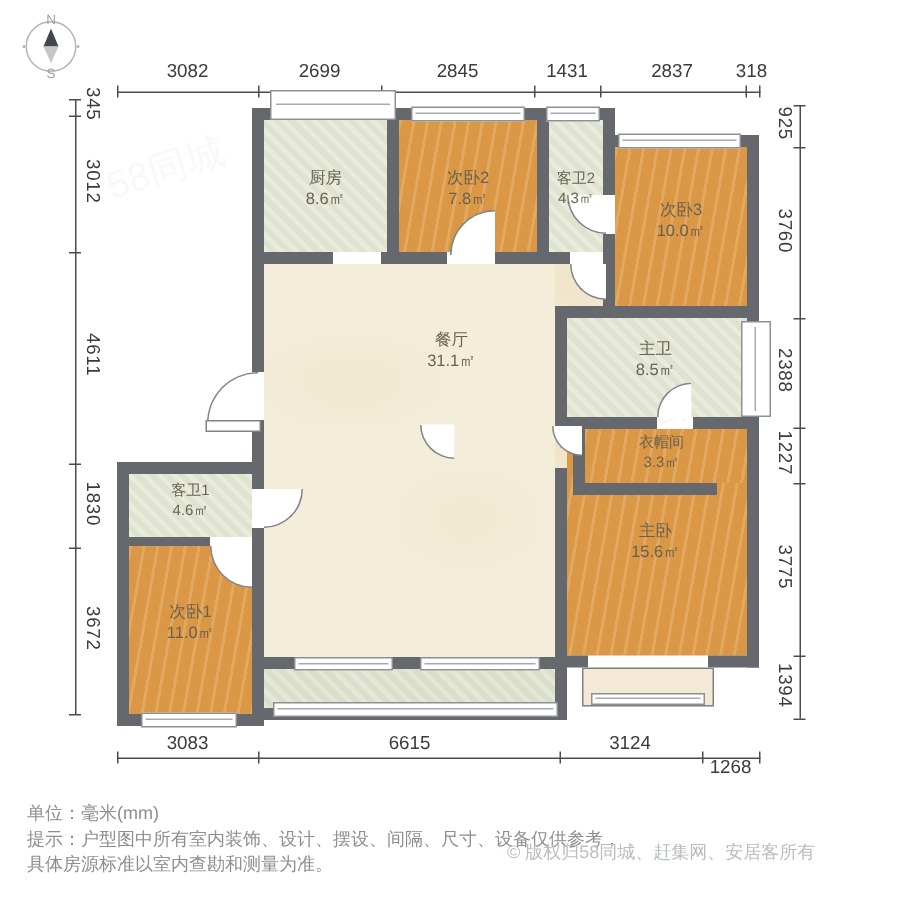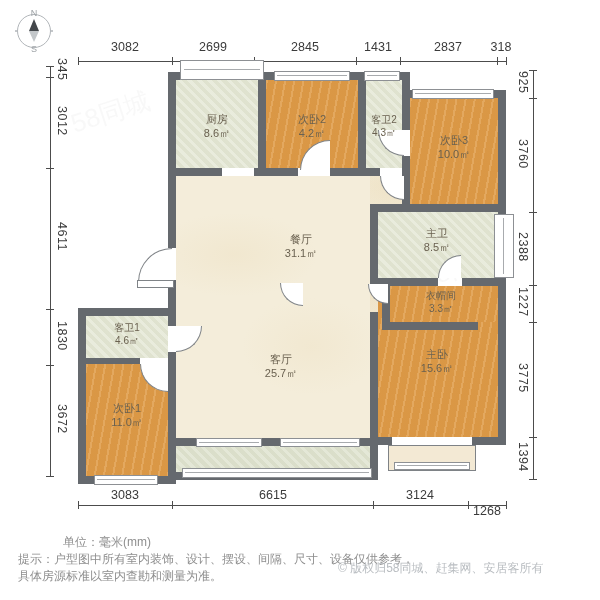--- a/index.html
+++ b/index.html
@@ -202,57 +202,53 @@
   <i class="arc arc-bl" style="left:280px;top:283px;width:23px;height:23px;"></i>
   <i class="arc arc-tl" style="left:438px;top:255px;width:23px;height:23px;"></i>
   <i class="arc arc-bl" style="left:368px;top:284px;width:20px;height:20px;"></i>
 
   <div class="rlabel" style="left:182px;top:112px;width:70px;">
     <span class="rname">厨房</span>
       <span class="rarea">8.6㎡</span>
     </div>
   <div class="rlabel" style="left:277px;top:112px;width:70px;">
     <span class="rname">次卧2</span>
-      <span class="rarea">4.2㎡</span>
+      <span class="rarea">7.8㎡</span>
     </div>
   <div class="rlabel small" style="left:352px;top:113px;width:64px;">
     <span class="rname">客卫2</span>
       <span class="rarea">4.3㎡</span>
     </div>
   <div class="rlabel" style="left:419px;top:133px;width:70px;">
     <span class="rname">次卧3</span>
       <span class="rarea">10.0㎡</span>
     </div>
-  <div class="rlabel" style="left:266px;top:220px;width:70px;margin-top:12px;">
+  <div class="rlabel" style="left:266px;top:220px;width:70px;">
     <span class="rname">餐厅</span>
       <span class="rarea">31.1㎡</span>
     </div>
   <div class="rlabel" style="left:402px;top:226px;width:70px;">
     <span class="rname">主卫</span>
       <span class="rarea">8.5㎡</span>
     </div>
   <div class="rlabel small" style="left:406px;top:289px;width:70px;">
     <span class="rname">衣帽间</span>
       <span class="rarea">3.3㎡</span>
     </div>
   <div class="rlabel small" style="left:92px;top:321px;width:70px;">
     <span class="rname">客卫1</span>
       <span class="rarea">4.6㎡</span>
     </div>
-  <div class="rlabel" style="left:246px;top:352px;width:70px;">
-    <span class="rname">客厅</span>
-      <span class="rarea">25.7㎡</span>
-    </div>
   <div class="rlabel" style="left:402px;top:347px;width:70px;">
     <span class="rname">主卧</span>
       <span class="rarea">15.6㎡</span>
     </div>
   <div class="rlabel" style="left:92px;top:401px;width:70px;">
     <span class="rname">次卧1</span>
       <span class="rarea">11.0㎡</span>
     </div>
 
-  <span class="foot" style="left:18px;top:534px;margin-left:45px;">单位：毫米(mm)</span>
+  <span class="foot" style="left:18px;top:534px;">单位：毫米(mm)</span>
   <span class="foot" style="left:18px;top:568px;">具体房源标准以室内查勘和测量为准。</span>
   <span class="foot" style="left:18px;top:551px;">提示：户型图中所有室内装饰、设计、摆设、间隔、尺寸、设备仅供参考，</span>
   <span class="copyr" style="left:338px;top:560px;"><span>©</span> <span>版权归58同城、赶集网、安居客所有</span></span>
 
 </div>
 
 </body></html>

